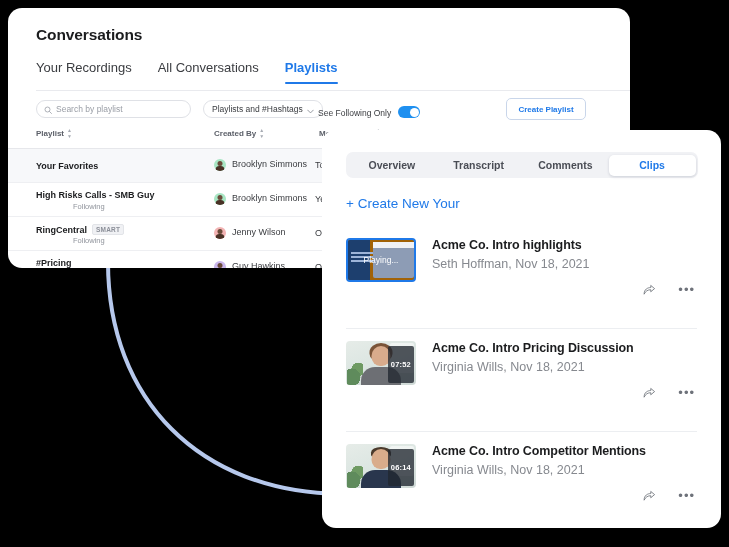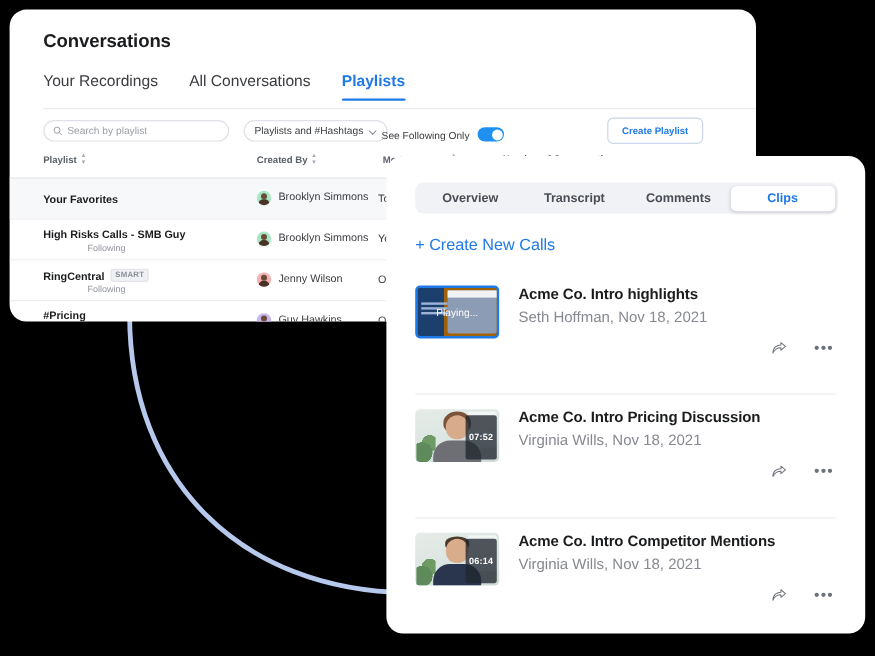--- a/index.html
+++ b/index.html
@@ -289,21 +289,21 @@
 
 <div class="right-window">
 
   <div class="seg">
     <div class="seg-item">Overview</div>
     <div class="seg-item">Transcript</div>
     <div class="seg-item">Comments</div>
     <div class="seg-item active">Clips</div>
   </div>
 
-  <div class="create-clip">+ Create New Calls</div>
+  <div class="create-clip">+ Create New Your</div>
 
   <div class="clips">
 
     <div class="clip">
       <div class="thumb playing">
         <span class="scr-left"></span>
         <span class="tiny"></span>
         <span class="scr-right"></span>
         <span class="lbl">Playing...</span>
       </div>

